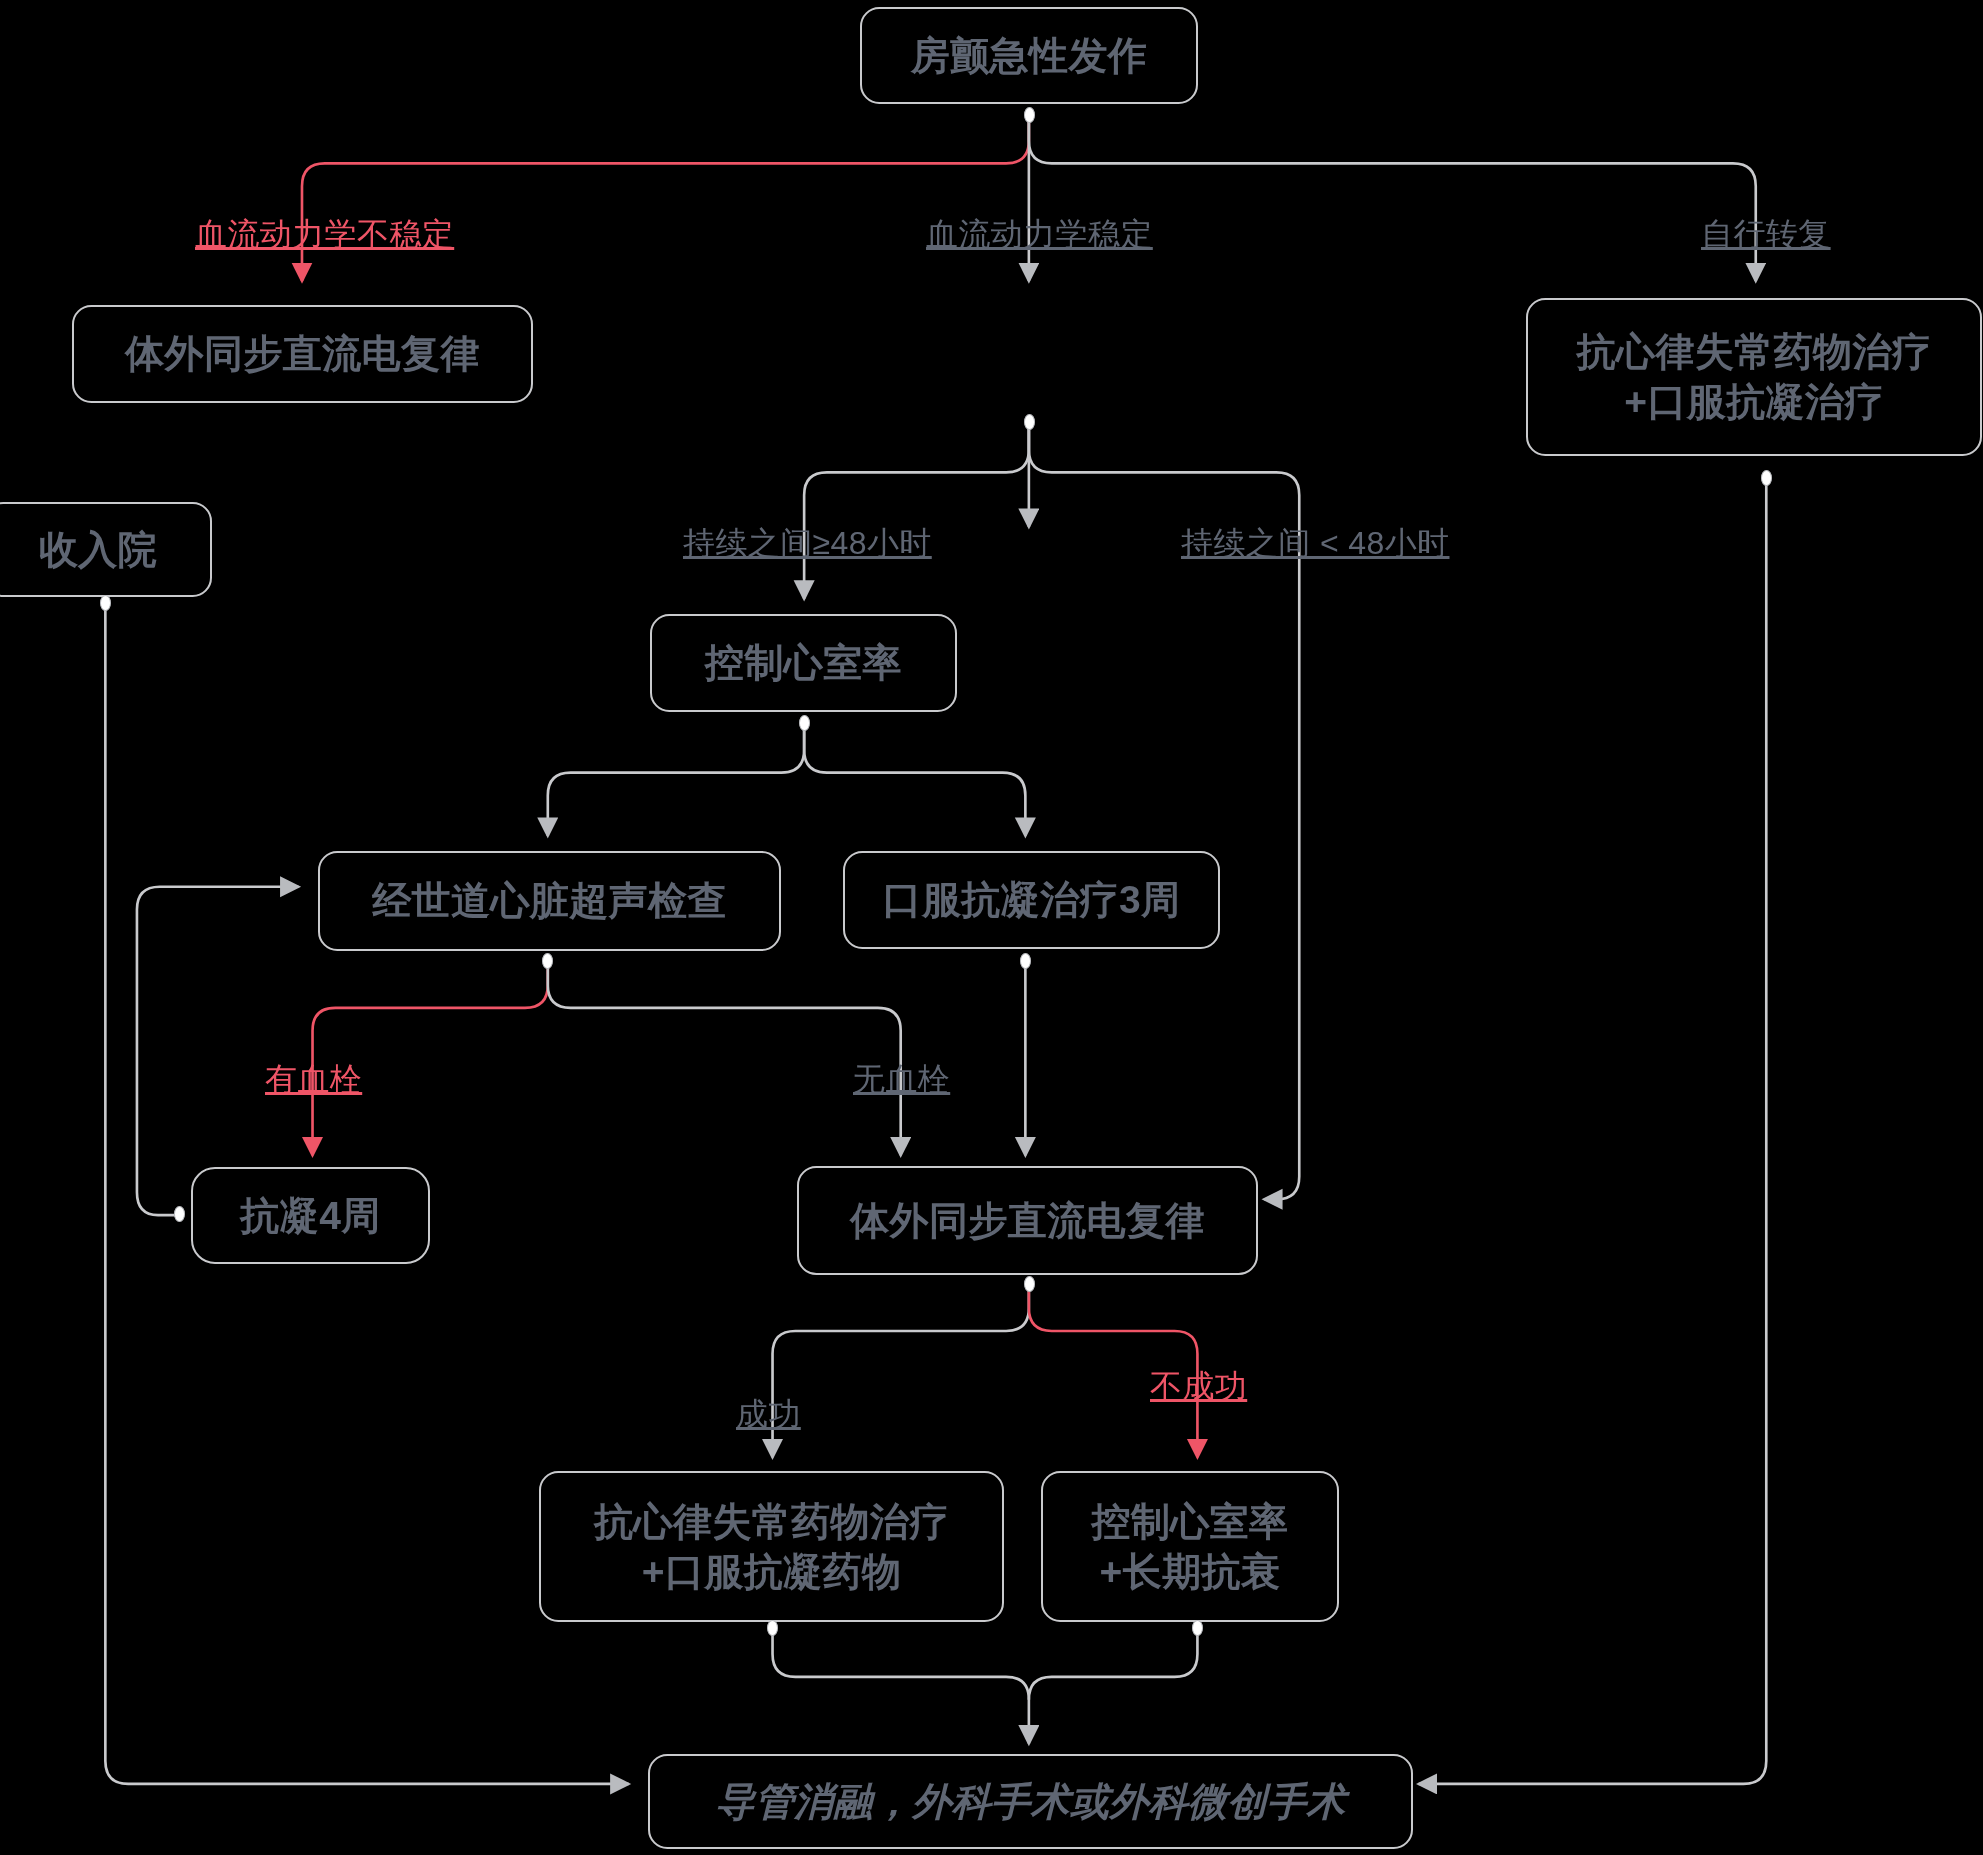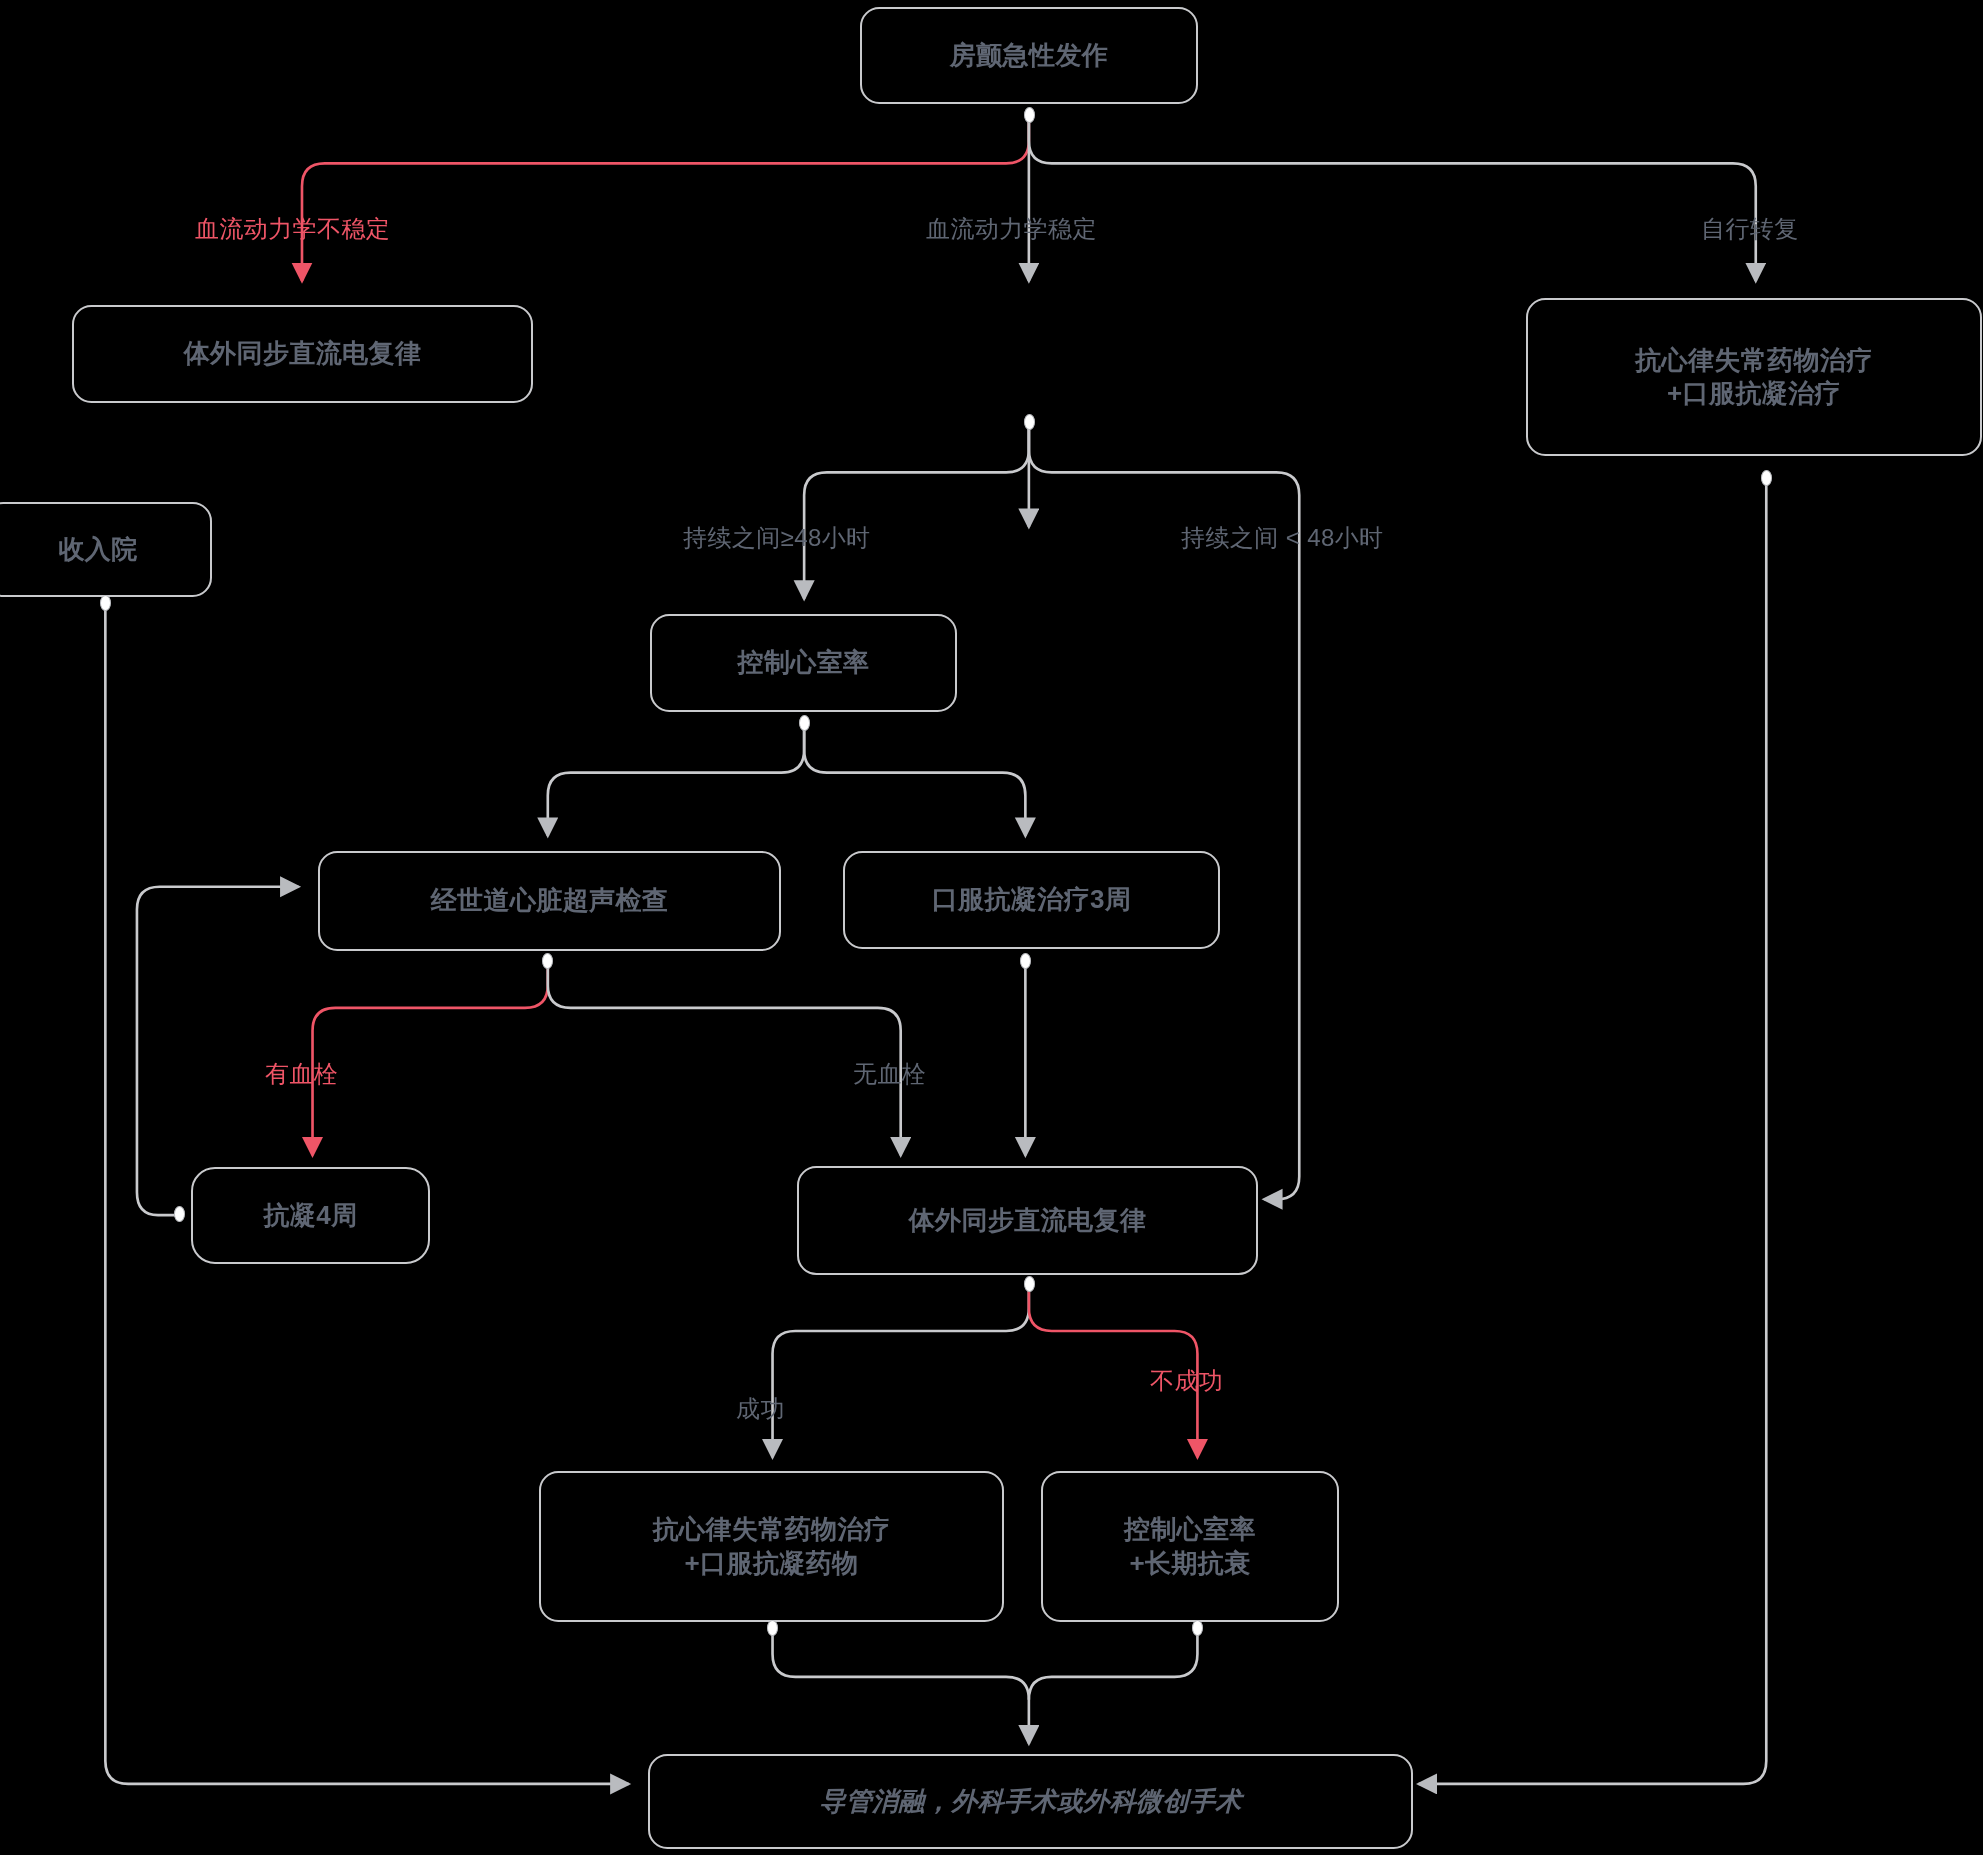--- a/index.html
+++ b/index.html
@@ -27,33 +27,34 @@
     box-sizing: border-box;
     border: 2.6px solid #c9cacd;
     border-radius: 19.3px;
     background: #000000;
     color: #5f6673;
     display: flex;
     align-items: center;
     justify-content: center;
     text-align: center;
     font-weight: bold;
-    font-size: 26px;
+    font-size: 39px;
     line-height: 1.28;
     letter-spacing: 0.4px;
     padding: 0 12.3px;
     white-space: pre-line;
   }
   .edge-label {
     position: absolute;
-    font-size: 24px;
+    font-size: 32px;
     font-weight: 400;
     color: #5f6673;
     white-space: nowrap;
     letter-spacing: 0.4px;
+    text-decoration: underline;
   }
   .edge-label.red {
     color: #ef5567;
   }
   .dot {
     position: absolute;
     width: 11.4px;
     height: 16px;
     border-radius: 50%;
     background: #ffffff;

